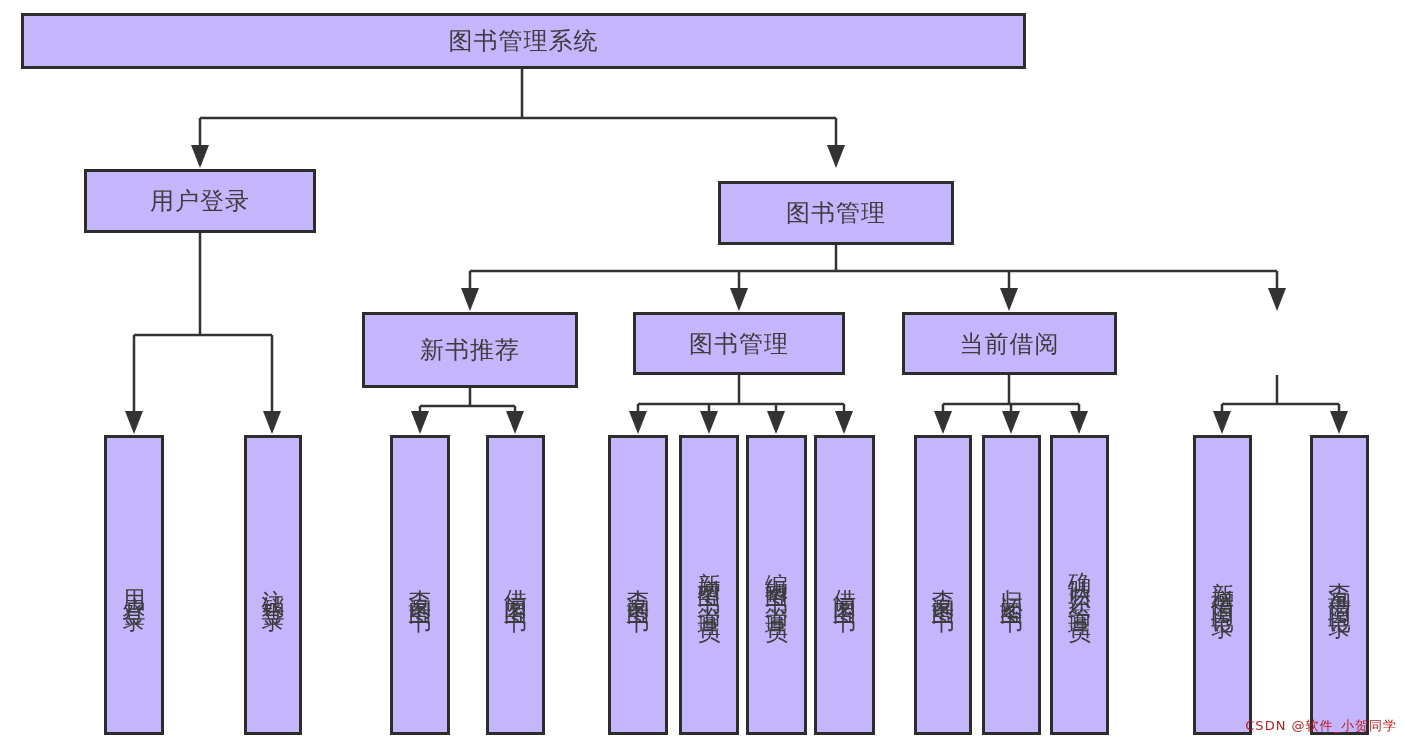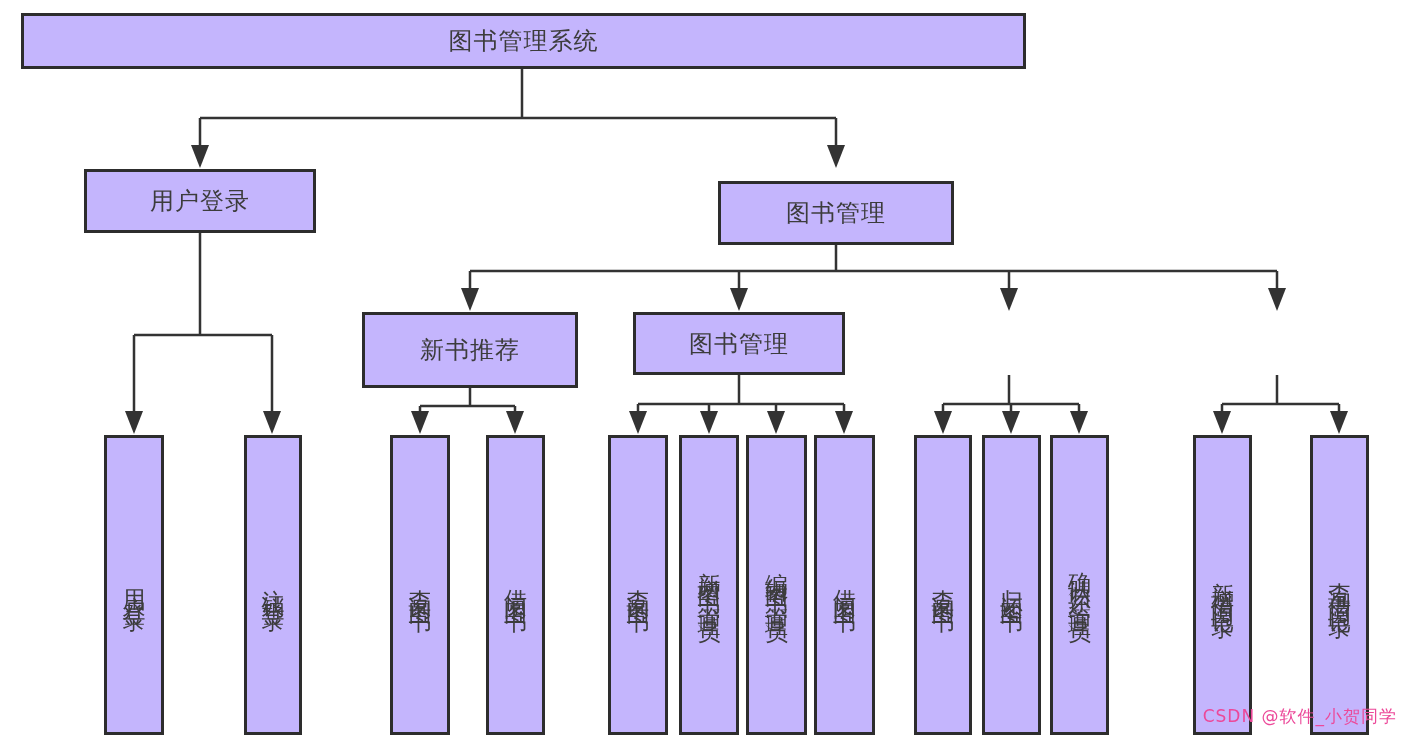--- a/index.html
+++ b/index.html
@@ -16,22 +16,22 @@
     position:absolute; box-sizing:border-box;
     background:#c4b5fd; border:3px solid #2d2d2d;
     display:flex; align-items:center; justify-content:center;
   }
   .hnode { font-size:24px; letter-spacing:1px; white-space:nowrap; }
   .vnode span {
     writing-mode:vertical-rl; text-orientation:mixed;
     font-size:23px; line-height:1; letter-spacing:7px;
   }
   .watermark {
-    position:absolute; right:8px; bottom:19px; z-index:5;
-    font-size:17px; letter-spacing:1px; color:#ec4899; white-space:nowrap;
+    position:absolute; right:8px; bottom:12px; z-index:5;
+    font-size:13px; letter-spacing:1px; color:#b91c1c; white-space:nowrap;
   }
 </style>
 </head>
 <body>
 
 <div class="canvas">
 
   <svg class="connectors" viewBox="0 0 1405 747" xmlns="http://www.w3.org/2000/svg">
 
     <path d="M522 67 V118 M200 118 H836 M200 118 V148 M836 118 V148"></path>
@@ -78,20 +78,23 @@
   <div class="node hnode" style="left:718px;top:181px;width:236px;height:64px">
     <span>图书管理</span>
   </div>
 
   <div class="node hnode" style="left:362px;top:312px;width:216px;height:76px">
     <span>新书推荐</span>
   </div>
   <div class="node hnode" style="left:633px;top:312px;width:212px;height:63px">
     <span>图书管理</span>
   </div>
+  <div class="node hnode" style="left:902px;top:312px;width:215px;height:63px">
+    <span>当前借阅</span>
+  </div>
 
   <div class="node vnode" style="left:104px;top:435px;width:60px;height:300px">
     <span>用户登录</span>
   </div>
   <div class="node vnode" style="left:244px;top:435px;width:58px;height:300px">
     <span>注销登录</span>
   </div>
   <div class="node vnode" style="left:390px;top:435px;width:60px;height:300px">
     <span>查询图书</span>
   </div>

